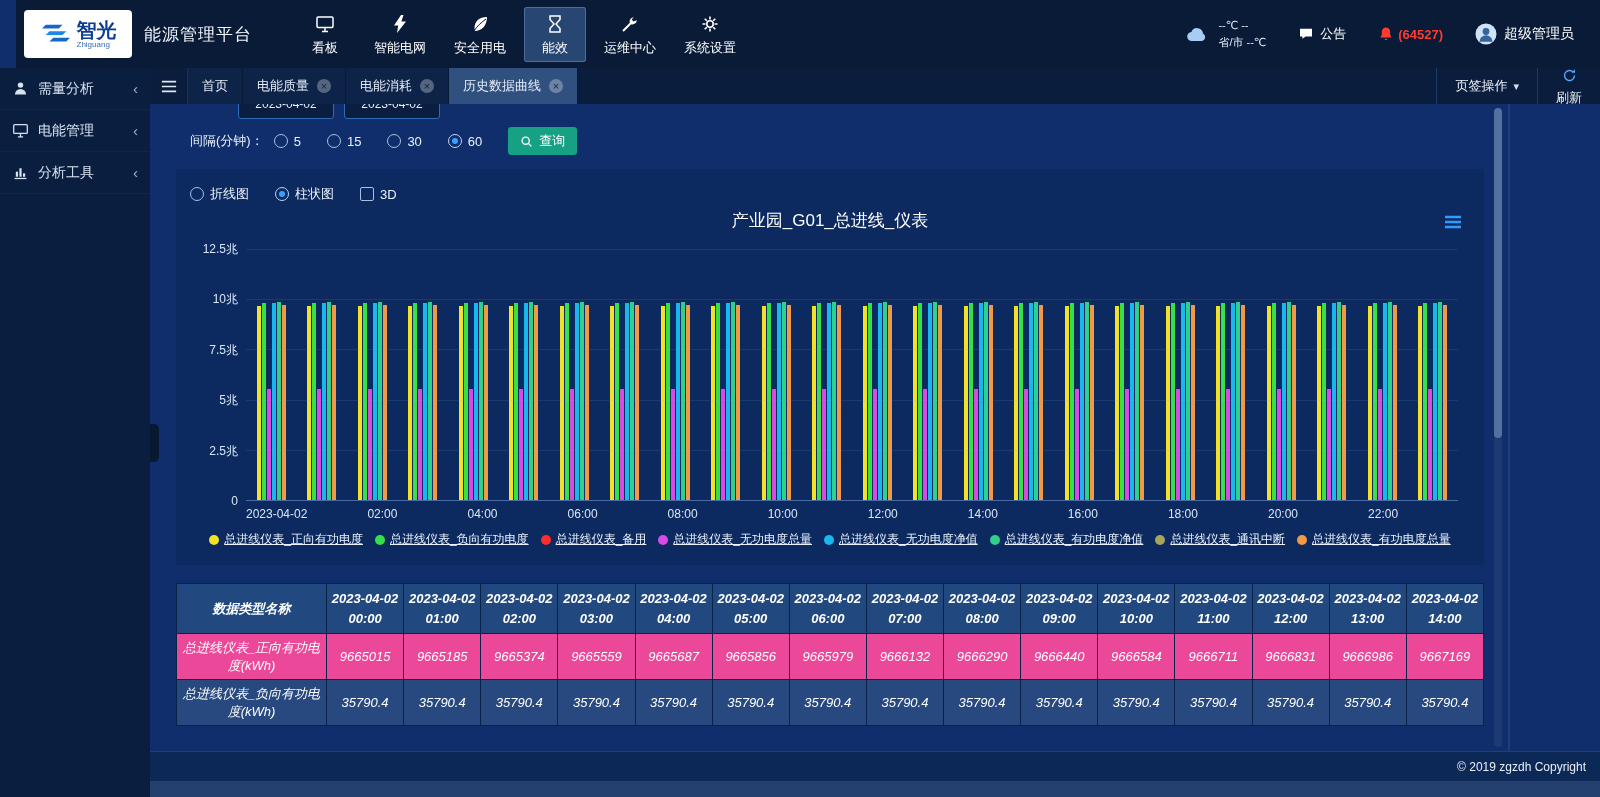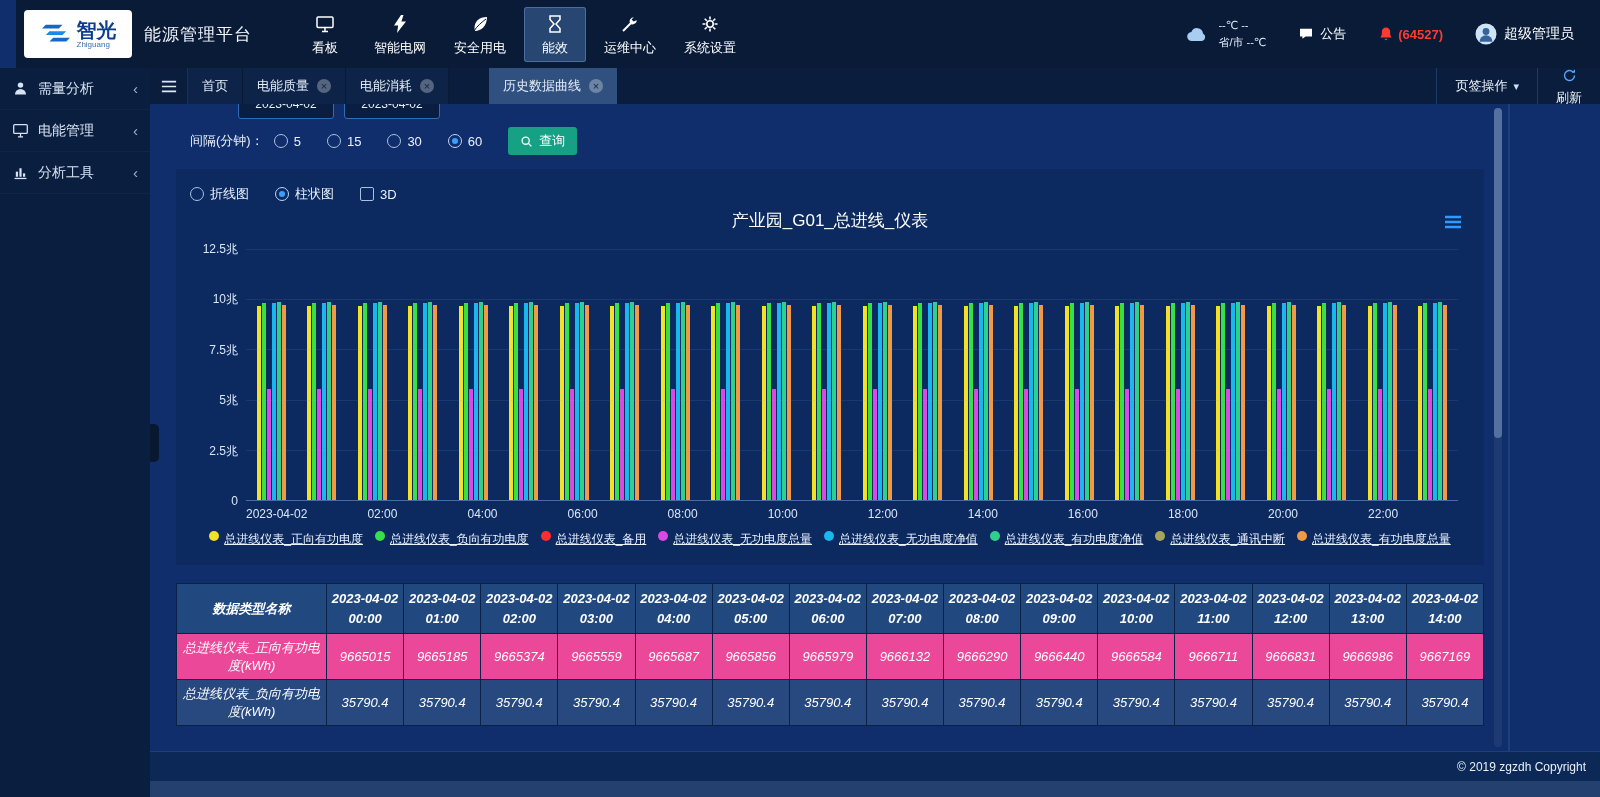--- a/index.html
+++ b/index.html
@@ -29,21 +29,21 @@
   .sidebar{position:absolute;left:0;top:68px;bottom:0;width:150px;background:#0a1f40;z-index:5;}
   .side-item{height:42px;display:flex;align-items:center;padding:0 12px;gap:9px;color:#d7e2f2;font-size:14px;cursor:pointer;border-bottom:1px solid rgba(255,255,255,0.03);white-space:nowrap;}
   .side-chevron{margin-left:auto;color:#9fb3d3;font-size:15px;}
   .sidebar-handle{position:absolute;left:150px;top:424px;width:9px;height:38px;background:#081830;border-radius:0 5px 5px 0;z-index:7;cursor:pointer;}
 
   
   .tabbar{position:absolute;left:150px;right:0;top:68px;height:36px;background:#0a1d3c;display:flex;align-items:stretch;z-index:5;}
   .menu-toggle{width:38px;display:flex;align-items:center;justify-content:center;cursor:pointer;border-right:1px solid #16305a;flex:none;}
   .tabs{display:flex;}
   .tab{display:flex;align-items:center;padding:0 14px;font-size:13px;color:#e4ecf8;gap:8px;cursor:pointer;background:#0d2348;border-right:1px solid #091a36;white-space:nowrap;}
-  .tab.active{background:#30507f;margin-left:40px;}
+  .tab.active{background:#30507f;}
   .tab-close{width:14px;height:14px;border-radius:50%;background:rgba(255,255,255,.30);color:#0d2348;font-size:11px;line-height:14px;text-align:center;cursor:pointer;flex:none;}
   .tab-ops{margin-left:auto;display:flex;align-items:center;gap:6px;padding:0 18px;font-size:13px;color:#eef3fa;border-left:1px solid #1b3a68;cursor:pointer;white-space:nowrap;}
   .caret{font-size:11px;color:#cfe0f5;}
   .refresh-btn{display:flex;align-items:center;gap:6px;padding:0 18px;font-size:13px;color:#eef3fa;border-left:1px solid #1b3a68;cursor:pointer;white-space:nowrap;flex-direction:column;}
 
   
   .content{position:absolute;left:150px;right:0;top:104px;bottom:46px;background:#0f2e6b;overflow:hidden;}
   .content-edge{position:absolute;top:104px;bottom:46px;right:90px;width:2px;background:#1b3f80;z-index:3;}
   .clipped-dates{height:15px;overflow:hidden;display:flex;align-items:flex-end;gap:10px;margin-left:88px;}
   .date-input{height:30px;min-width:96px;padding:0 8px;background:#0a1e42;border:1px solid #2e6cb5;border-radius:3px;color:#e6eefb;font-size:12px;display:flex;align-items:center;justify-content:center;cursor:text;}
@@ -68,21 +68,21 @@
   .y-tick{position:absolute;right:8px;transform:translateY(-50%);font-size:12px;color:#d9e6f8;white-space:nowrap;}
   .plot{position:relative;flex:1;border-bottom:1px solid #41639b;}
   .gridline{position:absolute;left:0;right:0;height:1px;background:rgba(120,160,220,.13);}
   .bars-row{position:absolute;left:0;right:0;top:0;bottom:0;display:flex;align-items:flex-end;}
   .bar-group{flex:1;display:flex;align-items:flex-end;justify-content:center;gap:1px;height:100%;}
   .bar{width:4px;flex:none;}
   .x-axis{position:absolute;top:338px;left:70px;right:26px;display:flex;}
   .x-cell{flex:1;display:flex;justify-content:center;}
   .x-tick-label{font-size:12px;color:#d9e6f8;white-space:nowrap;}
   .legend{position:absolute;top:362px;left:0;right:0;display:flex;justify-content:center;gap:12px;}
-  .legend-item{display:flex;align-items:flex-start;gap:5px;cursor:pointer;}
+  .legend-item{display:flex;align-items:center;gap:5px;cursor:pointer;}
   .legend-dot{width:10px;height:10px;border-radius:50%;flex:none;}
   .legend-label{font-size:12px;color:#ecf3fd;text-decoration:underline;white-space:nowrap;}
 
   
   .table-panel{margin:18px 0 0 26px;width:1308px;overflow:hidden;}
   table{width:100%;border-collapse:collapse;table-layout:fixed;font-style:italic;}
   th,td{border:1px solid #0a2148;color:#fff;text-align:center;vertical-align:middle;}
   thead th{background:#21497f;font-size:13px;font-weight:bold;padding:5px 2px;height:48px;}
   th.th-name{width:150px;}
   .th-date,.th-time{line-height:1.5;}

